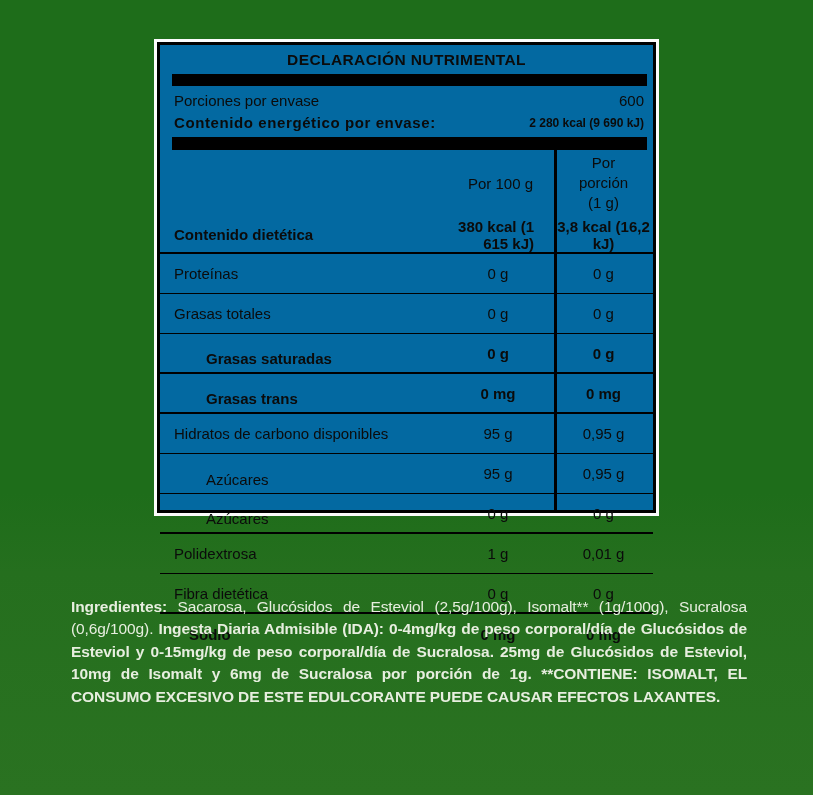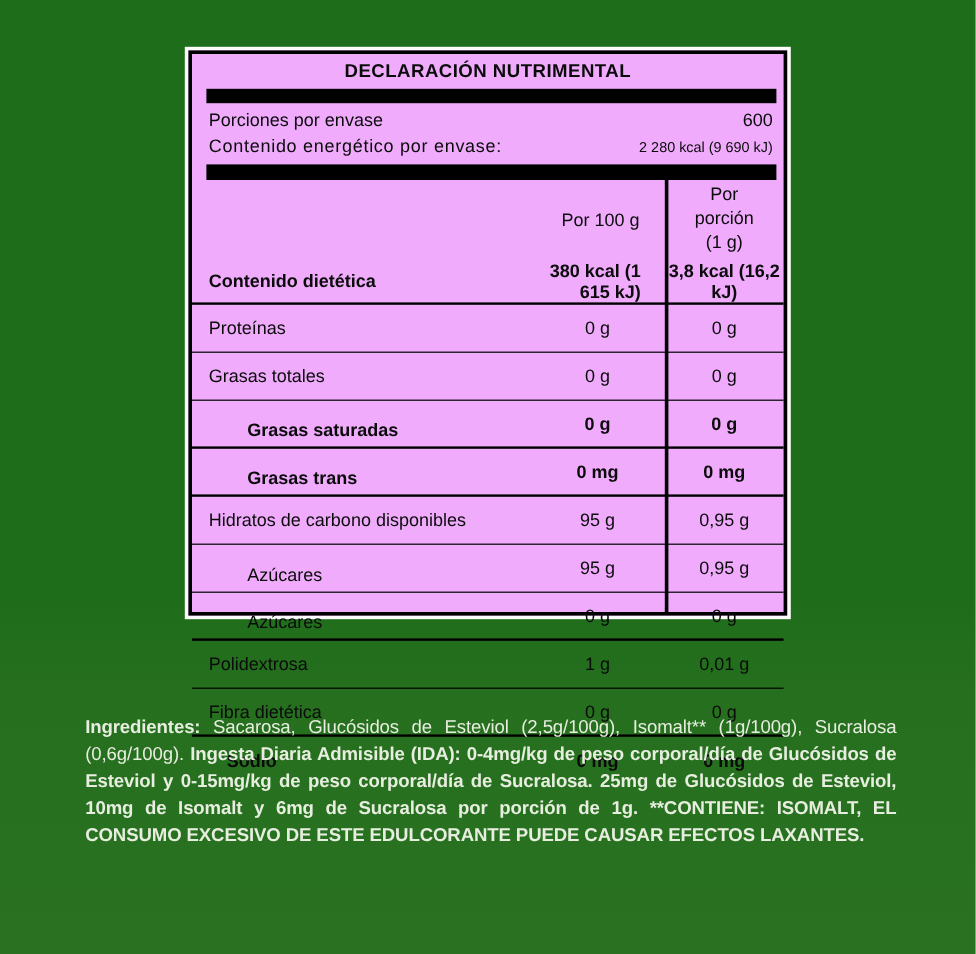--- a/index.html
+++ b/index.html
@@ -10,21 +10,21 @@
     background: linear-gradient(180deg, #1e6d1a 0%, #1e6d1a 62%, #256f1e 72%, #2a7221 100%);
     font-family: "Liberation Sans", sans-serif;
   }
 
   
   .label {
     position: absolute;
     left: 157px; top: 42px;
     width: 499px; height: 471px;
     box-sizing: border-box;
-    background: #f0abfc;
+    background: #0369a1;
     border: 3px solid #000000;
     box-shadow: 0 0 0 3px #fcfcfc;
     color: #0b0b0b;
   }
   .lbl-title {
     padding-top: 6px;
     height: 21px;
     text-align: center;
     font-weight: bold;
     font-size: 15.5px;
@@ -39,21 +39,21 @@
 
   .kv-row {
     display: flex;
     justify-content: space-between;
     align-items: center;
     padding: 0 9px 0 14px;
     font-size: 15px;
     height: 22px;
   }
   .kv-row.first { margin-top: 3px; }
-  .kv-row.boldrow { height: 23px; font-weight: normal; }
+  .kv-row.boldrow { height: 23px; font-weight: bold; }
   .kv-row.boldrow .k { letter-spacing: 0.6px; }
   .kv-row.boldrow .v { font-size: 12px; }
 
   .table {
     position: relative;
     height: 360px;
     font-size: 15px;
   }
   .vdivider {
     position: absolute;

